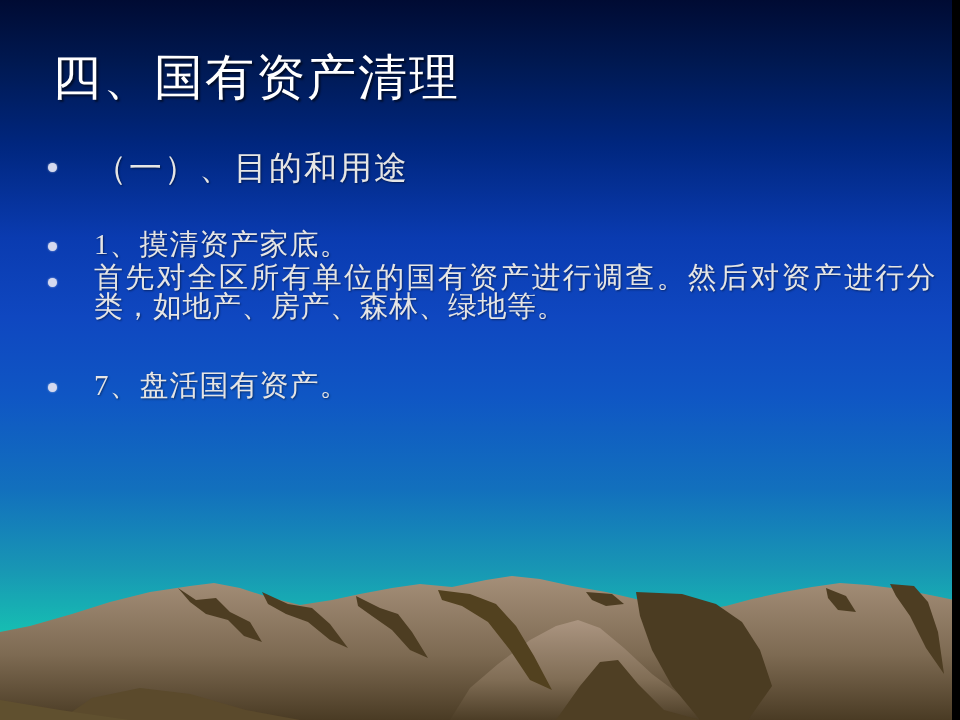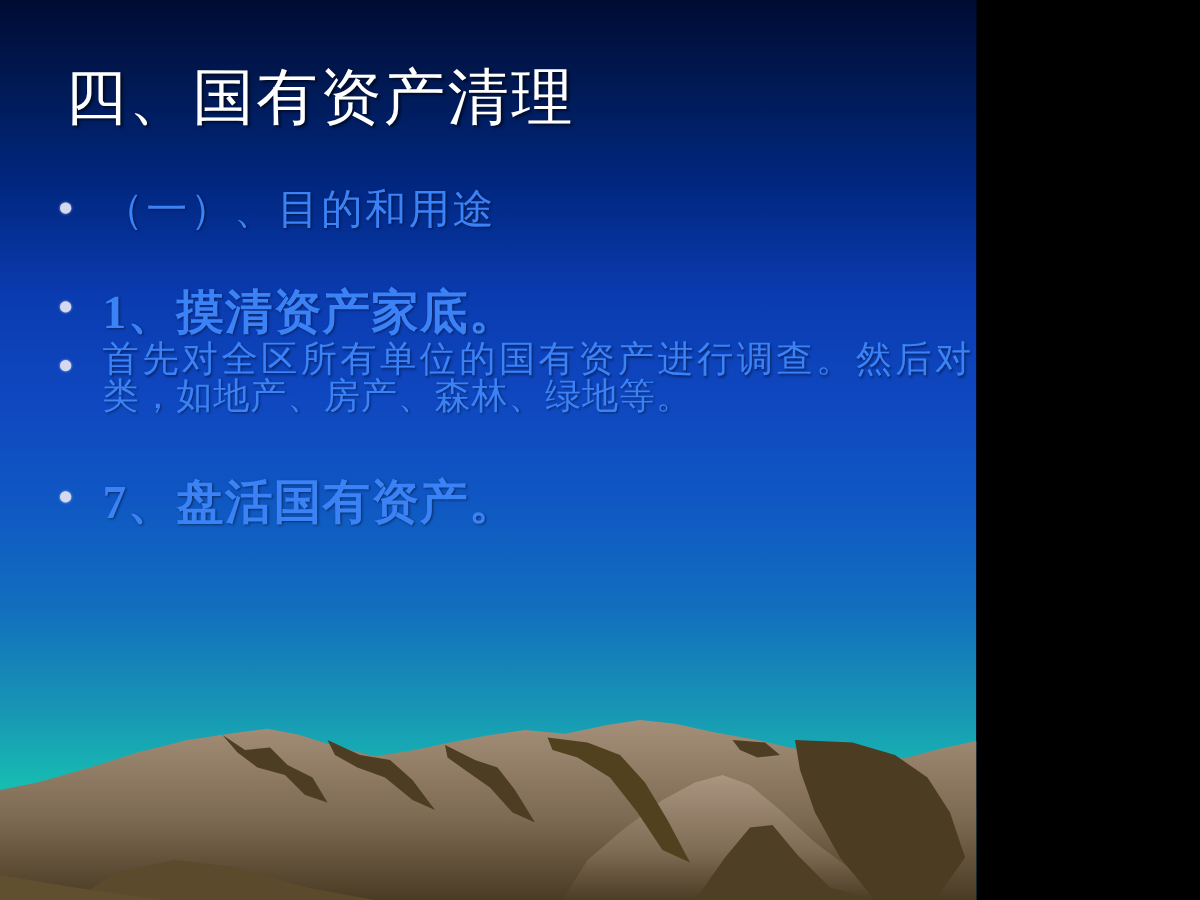--- a/index.html
+++ b/index.html
@@ -7,21 +7,21 @@
     margin: 0;
     padding: 0;
     background: #000;
   }
   body {
     font-family: "Liberation Serif", "DejaVu Serif", serif;
   }
 
   #slide {
     position: relative;
-    width: 781px;
+    width: 952px;
     height: 720px;
     overflow: hidden;
     background: #002060;
   }
 
   
   .sky {
     position: absolute;
     inset: 0;
     background: linear-gradient(
@@ -108,37 +108,37 @@
     display: inline-block;
     width: 9px;
     height: 9px;
     border-radius: 50%;
     background: #d5d9ef;
     box-shadow: 0 0 2px rgba(255,255,255,0.7);
   }
 
   .bullet-text {
     flex: 1 1 auto;
-    color: #3b82f6;
+    color: #e5e5e5;
     text-shadow: 1px 1px 2px rgba(0,0,0,0.45);
+    margin-left: 12px;
   }
 
   
   .lvl-head {
     font-size: 33px;
     line-height: 1.25;
     letter-spacing: 2px;
     white-space: nowrap;
   }
   .lvl-sub {
-    font-size: 38px;
+    font-size: 29px;
     line-height: 1.22;
     letter-spacing: 1px;
     white-space: nowrap;
-    font-weight: bold;
   }
   .lvl-body {
     font-size: 29px;
     line-height: 1.02;
     letter-spacing: 0.5px;
     text-align: justify;
     text-justify: inter-ideograph;
   }
 
   .spacer-lg { height: 38px; }

